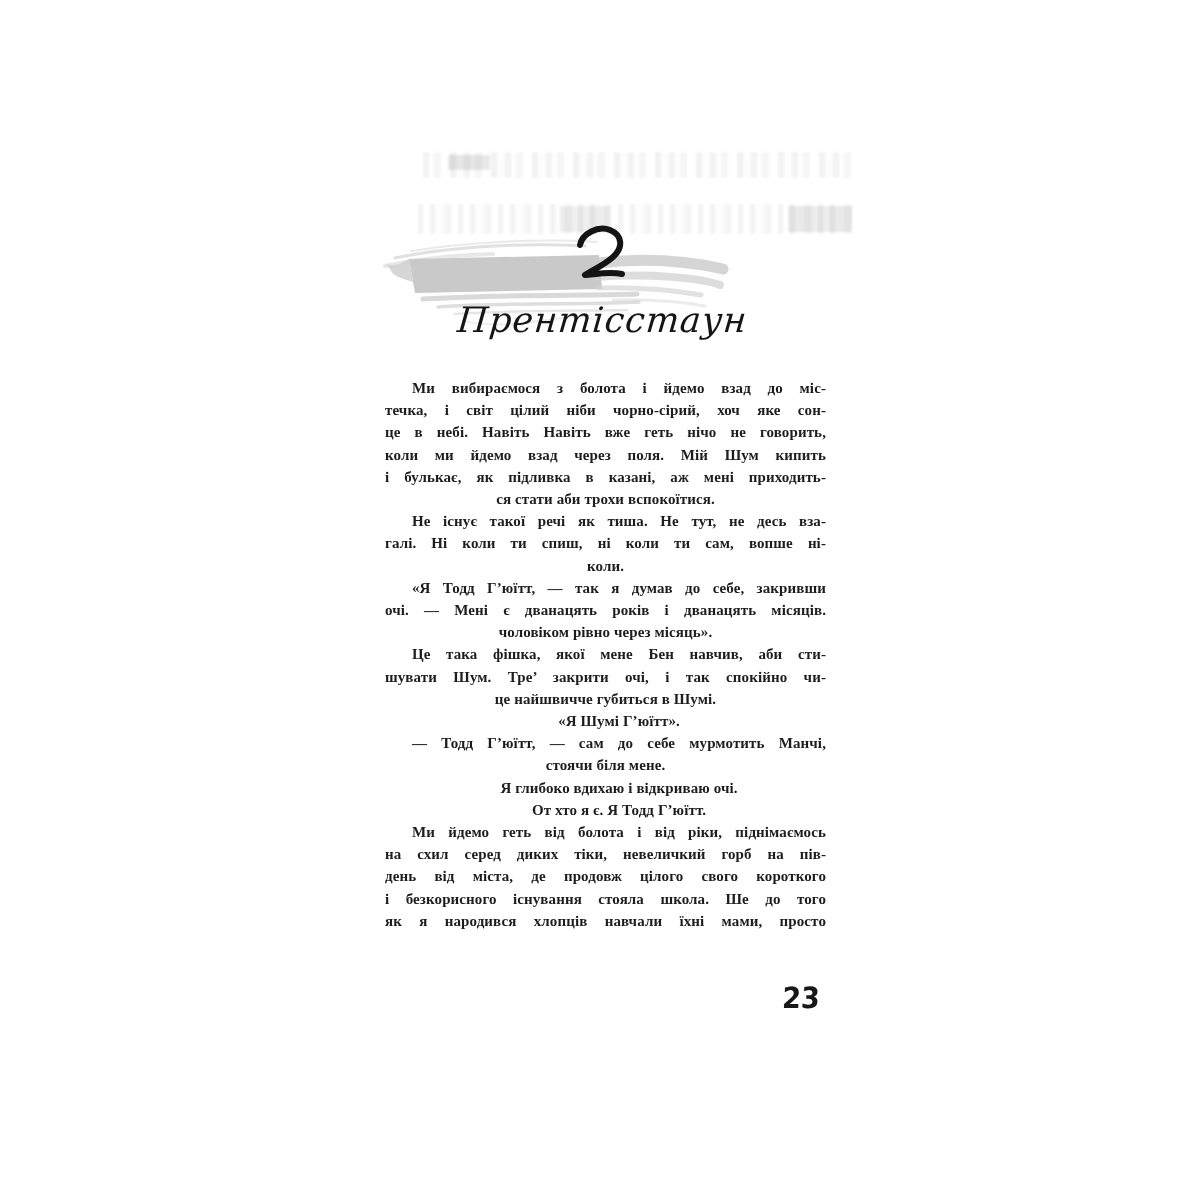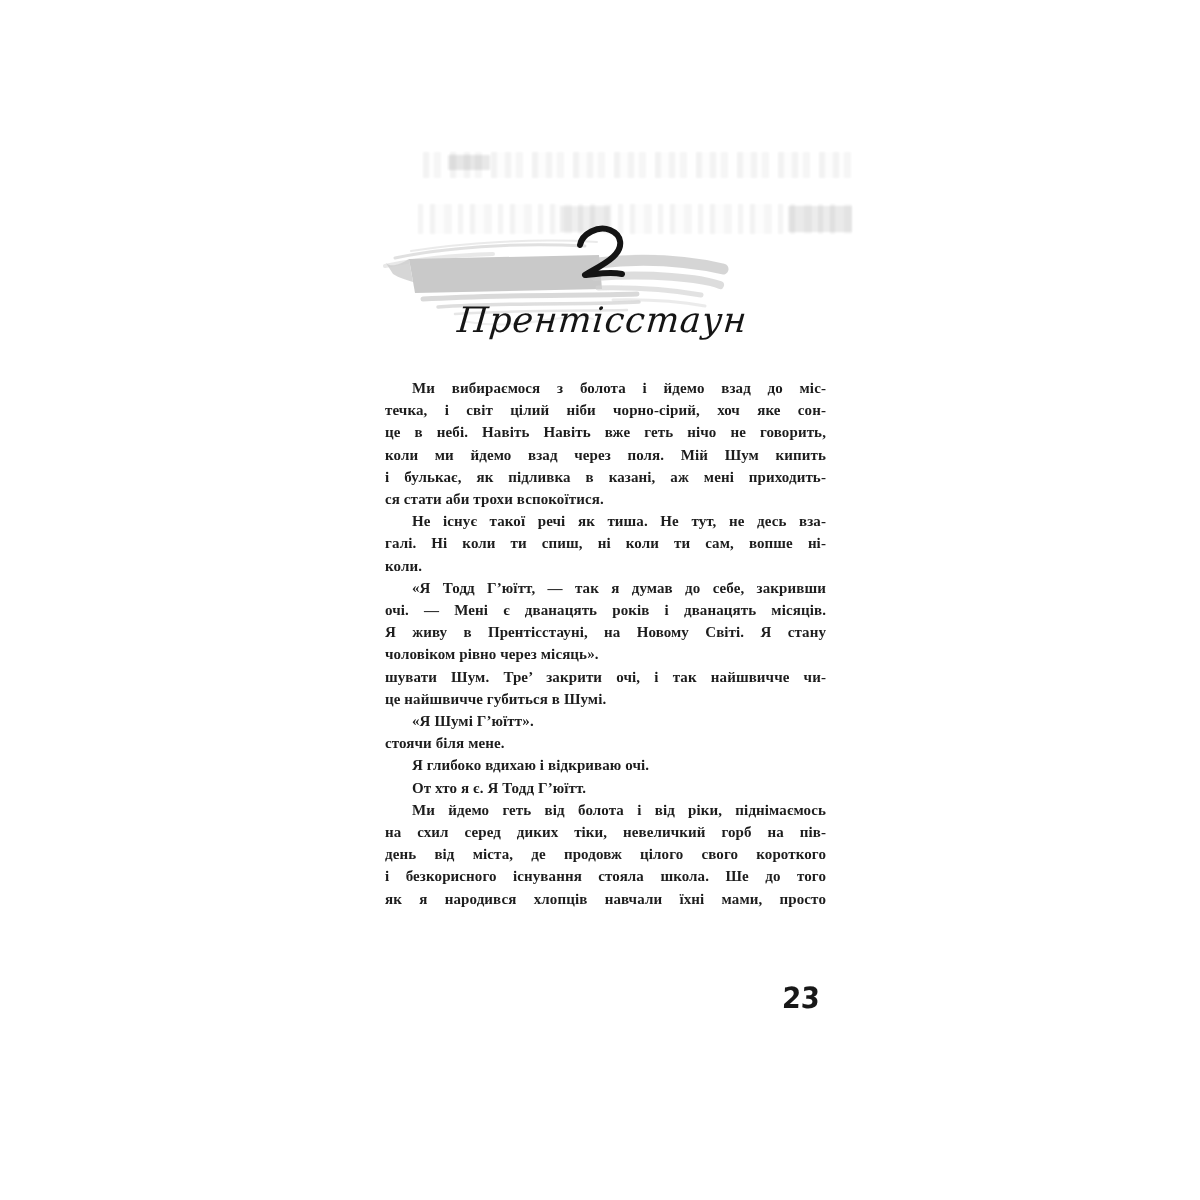--- a/index.html
+++ b/index.html
@@ -54,21 +54,21 @@
   
   .body-text {
     position:absolute; left:385px; top:377px; width:441px;
     font-family:"Liberation Serif", serif;
     font-weight:700;
     font-size:15px;
     line-height:22.2px;
     color:#1d1d1d;
     letter-spacing:0.1px;
   }
-  .line { text-align:left; }
+  .line { text-align:center; }
   .line.just { text-align:justify; text-align-last:justify; }
   .line.ind { text-indent:27px; }
 
   .page-number {
     position:absolute; left:778px; top:982px; width:46px;
     font-family:"DejaVu Sans", sans-serif;
     font-weight:800;
     font-size:27px;
     color:#181818;
     text-align:center;
@@ -119,28 +119,29 @@
     <div class="line just">коли ми йдемо взад через поля. Мій Шум кипить</div>
     <div class="line just">і булькає, як підливка в казані, аж мені приходить-</div>
     <div class="line">ся стати аби трохи вспокоїтися.</div>
 
     <div class="line just ind">Не існує такої речі як тиша. Не тут, не десь вза-</div>
     <div class="line just">галі. Ні коли ти спиш, ні коли ти сам, вопше ні-</div>
     <div class="line">коли.</div>
 
     <div class="line just ind">«Я Тодд Г’юїтт, — так я думав до себе, закривши</div>
     <div class="line just">очі. — Мені є дванацять років і дванацять місяців.</div>
-    <div class="line just">Я живу в Прентісстауні, на Новому Світі. Я стану</div>
     <div class="line">чоловіком рівно через місяць».</div>
 
-    <div class="line just">шувати Шум. Тре’ закрити очі, і так найшвичче чи-</div>
+    <div class="line just ind">Це така фішка, якої мене Бен навчив, аби сти-</div>
+    <div class="line just">шувати Шум. Тре’ закрити очі, і так спокійно чи-</div>
     <div class="line">це найшвичче губиться в Шумі.</div>
 
     <div class="line ind">«Я Шумі Г’юїтт».</div>
 
+    <div class="line just ind">— Тодд Г’юїтт, — сам до себе мурмотить Манчі,</div>
     <div class="line">стоячи біля мене.</div>
 
     <div class="line ind">Я глибоко вдихаю і відкриваю очі.</div>
 
     <div class="line ind">От хто я є. Я Тодд Г’юїтт.</div>
 
     <div class="line just ind">Ми йдемо геть від болота і від ріки, піднімаємось</div>
     <div class="line just">на схил серед диких тіки, невеличкий горб на пів-</div>
     <div class="line just">день від міста, де продовж цілого свого короткого</div>
     <div class="line just">і безкорисного існування стояла школа. Ше до того</div>

